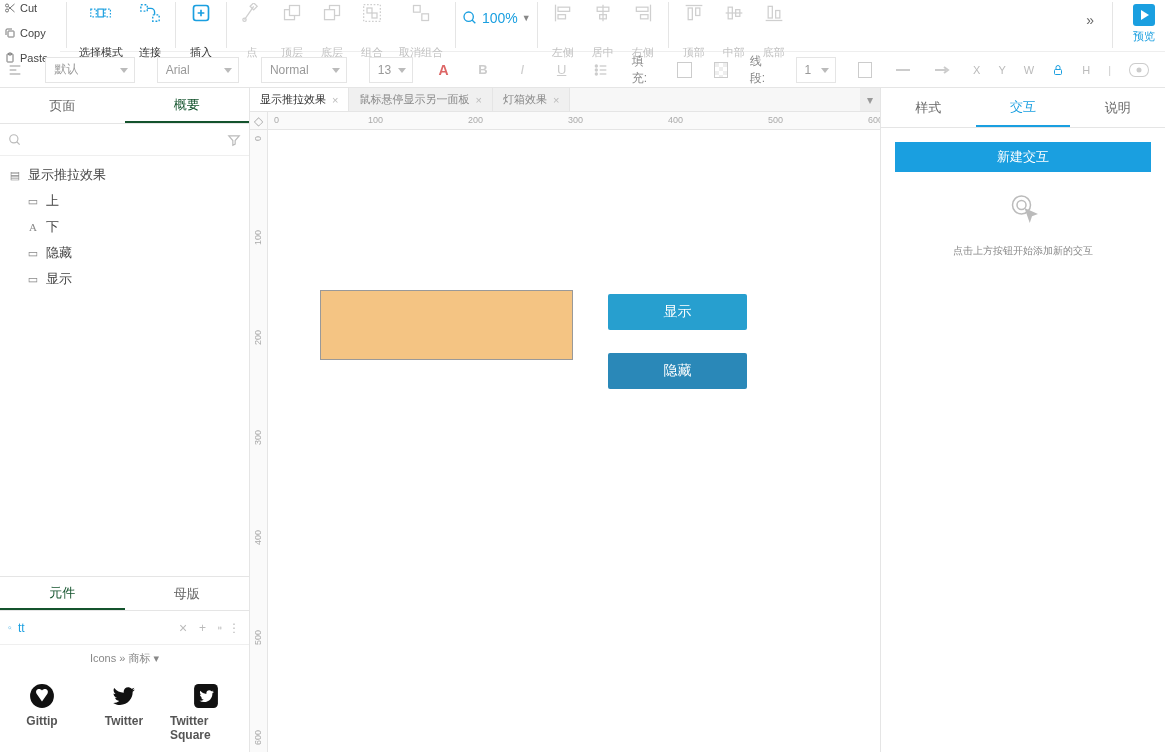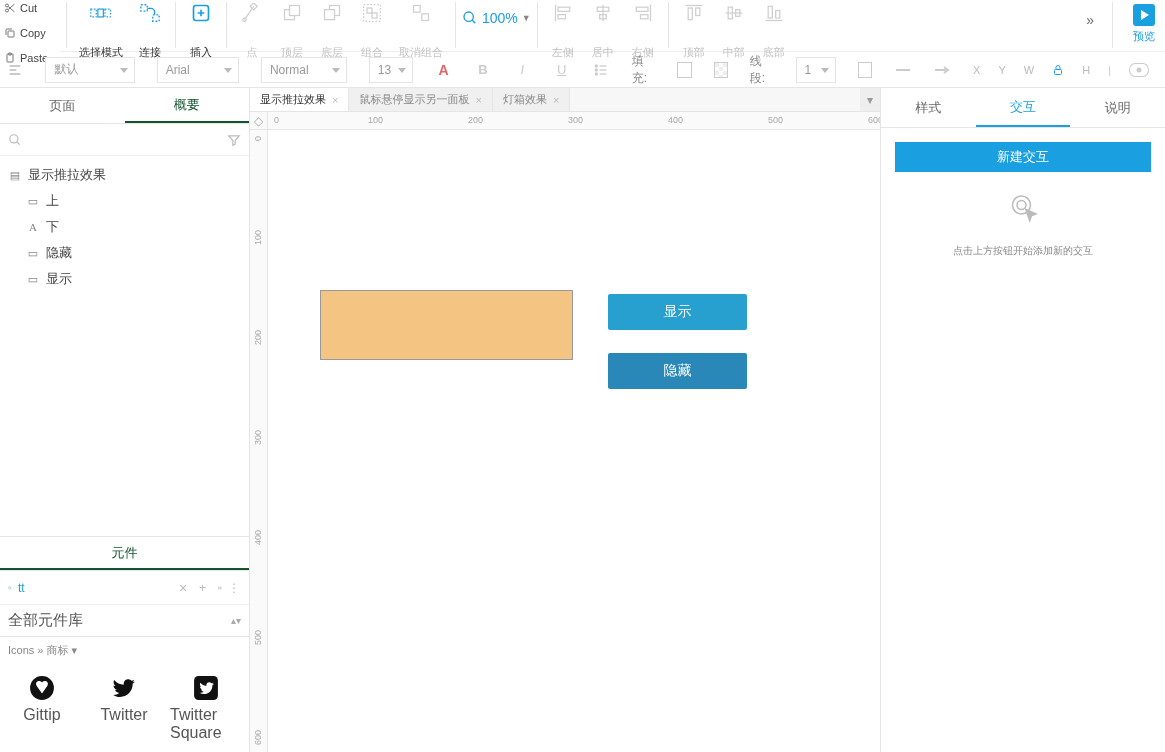--- a/index.html
+++ b/index.html
@@ -50,23 +50,23 @@
   .lp-outline { padding:6px 8px; font-size:13px; color:#444; }
   .ol-row { display:flex; align-items:center; gap:6px; height:26px; cursor:pointer; }
   .ol-row.child { padding-left: 18px; }
   .ol-ic { width:14px; height:14px; display:flex; align-items:center; justify-content:center; color:#888; font-size:11px; }
 
   .lp-split { height:1px; background:#e5e5e5; }
   .lp-tabs2 { display:flex; height:34px; border-bottom:1px solid #e5e5e5; }
   .lp-libsearch { display:flex; align-items:center; height:34px; border-bottom:1px solid #efefef; padding:0 8px; gap:6px; }
   .lp-libsearch input { flex:1; border:none; outline:none; font-size:12px; color:#1a9fe0; }
   .lp-libname { padding:6px 8px; font-size:15px; color:#555; border-bottom:1px solid #e5e5e5; display:flex; align-items:center; justify-content:space-between; }
-  .lp-crumb { padding:6px 8px; font-size:11px; color:#888; }
+  .lp-crumb { padding:6px 20px; font-size:11px; color:#888;text-align:center; }
   .lp-widgets { display:flex; flex-wrap:wrap; padding:4px; gap:6px; }
-  .widget { width:76px; display:flex; flex-direction:column; align-items:center; gap:4px; padding:6px 2px; font-size:16px; color:#555; cursor:grab; }
+  .widget { width:76px; display:flex; flex-direction:column; align-items:center; gap:4px; padding:6px 2px; font-size:12px; color:#555; cursor:grab;font-weight:bold; }
   .widget .wic { width:28px; height:28px; display:flex; align-items:center; justify-content:center; }
 
   
   .center { position:absolute; left:250px; top:88px; right:285px; bottom:0; display:flex; flex-direction:column; }
   .doc-tabs { height:24px; background:#f7f7f7; border-bottom:1px solid #e5e5e5; display:flex; align-items:stretch; }
   .doc-tab { display:flex; align-items:center; padding:0 10px; font-size:11px; color:#888; border-right:1px solid #e5e5e5; gap:6px; cursor:pointer; background:#f0f0f0; }
   .doc-tab.active { background:#fff; color:#333; }
   .doc-tab .x { color:#bbb; font-size:11px; }
   .doc-tabs .tri { margin-left:auto; width:20px; display:flex; align-items:center; justify-content:center; color:#999; background:#eee; }
   .ruler-area { position:relative; flex:1; overflow:hidden; background:#fff; }
@@ -395,38 +395,35 @@
         <span class="ol-ic">▭</span>
         <span>显示</span>
       </div>
   </div>
 
   <div style="flex:1"></div>
 
   <div class="lp-split"></div>
   <div class="lp-tabs2 lp-tabs">
     <div class="lp-tab active">元件</div>
+    <div class="lp-tab">母版</div>
   </div>
   <div class="lp-libsearch">
     <svg width="14" height="14" viewBox="0 0 24 24" fill="none" stroke="#1a9fe0" stroke-width="2">
         <circle cx="10" cy="10" r="7"></circle>
         <path d="m20 20-5-5"></path>
       </svg>
     <input value="tt" style="">
     <span style="color:#bbb; cursor:pointer; font-size:14px;">×</span>
     <span style="color:#bbb; cursor:pointer; padding:0 6px;">+</span>
     <svg width="14" height="14" viewBox="0 0 24 24" fill="none" stroke="#bbb" stroke-width="2">
         <rect x="3" y="5" width="7" height="14"></rect>
         <rect x="14" y="5" width="7" height="14"></rect>
       </svg>
     <span style="color:#bbb; letter-spacing:1px;">⋮</span>
-  </div>
-  <div class="lp-libname">
-    <span>全部元件库</span>
-    <span style="font-size:10px; color:#aaa">▴▾</span>
   </div>
   <div class="lp-crumb">Icons » 商标 ▾</div>
   <div class="lp-widgets">
     <div class="widget">
       <div class="wic">
           <svg width="26" height="26" viewBox="0 0 24 24">
             <circle cx="12" cy="12" r="11" fill="#111"></circle>
             <path d="M12 7c2-3 7-1 5 3l-5 7-5-7c-2-4 3-6 5-3z" fill="#fff"></path>
           </svg>
         </div>

